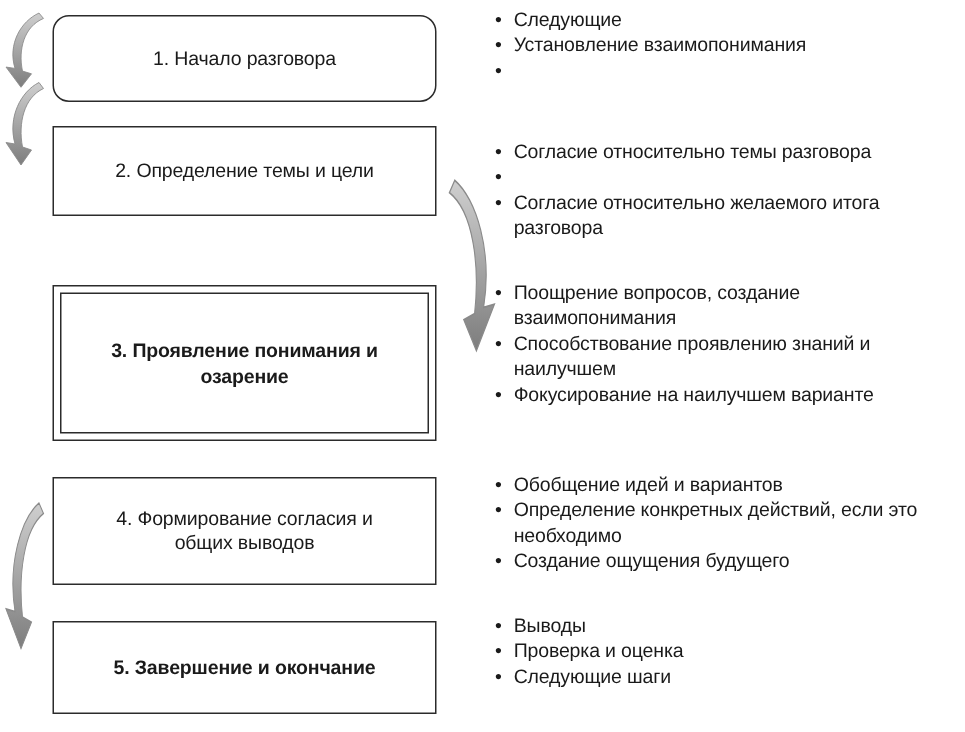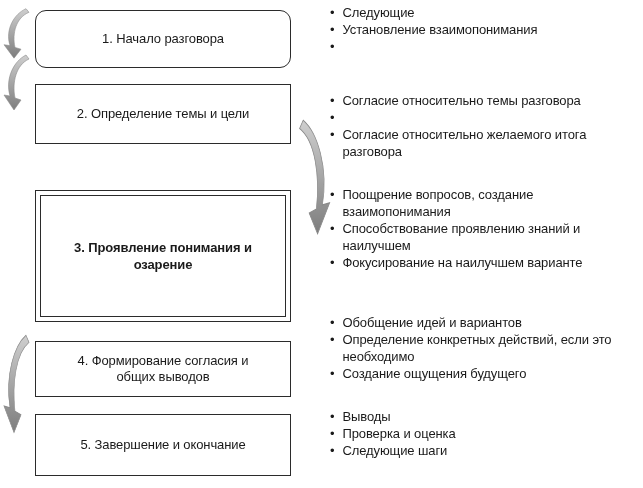--- a/index.html
+++ b/index.html
@@ -15,30 +15,30 @@
   .box{
     position:absolute;left:35px;width:256px;
     border:1px solid #2b2b2b;background:#fff;
     display:flex;align-items:center;justify-content:center;
     text-align:center;font-size:13px;letter-spacing:-0.1px;
     box-sizing:border-box;
   }
   .box .lbl{max-width:230px;line-height:16px;}
   #box1{top:10px;height:58px;border-radius:11px;}
   #box2{top:84px;height:60px;}
-  #box3{top:190px;height:132px;padding:4px;}
+  #box3{top:190px;height:104px;padding:4px;}
   #box3 .inner{
     border:1px solid #2b2b2b;width:100%;height:100%;
     display:flex;align-items:center;justify-content:center;
     font-weight:bold;box-sizing:border-box;
   }
   #box3 .lbl{max-width:200px;line-height:17px;}
-  #box4{top:318px;height:56px;margin-top:23px;}
+  #box4{top:318px;height:72px;}
   #box4 .lbl{max-width:195px;}
-  #box5{top:414px;height:62px;}
+  #box5{top:414px;height:62px;font-weight:bold;}
   
   .bullets{position:absolute;left:330px;width:302px;}
   .bullet{display:flex;gap:8px;font-size:13px;line-height:17px;letter-spacing:-0.1px;}
   .bullet .dot{flex:0 0 auto;font-size:13px;}
   #list1{top:4px;}
   #list2{top:92px;}
   #list3{top:186px;}
   #list4{top:314px;}
   #list5{top:408px;}
   

